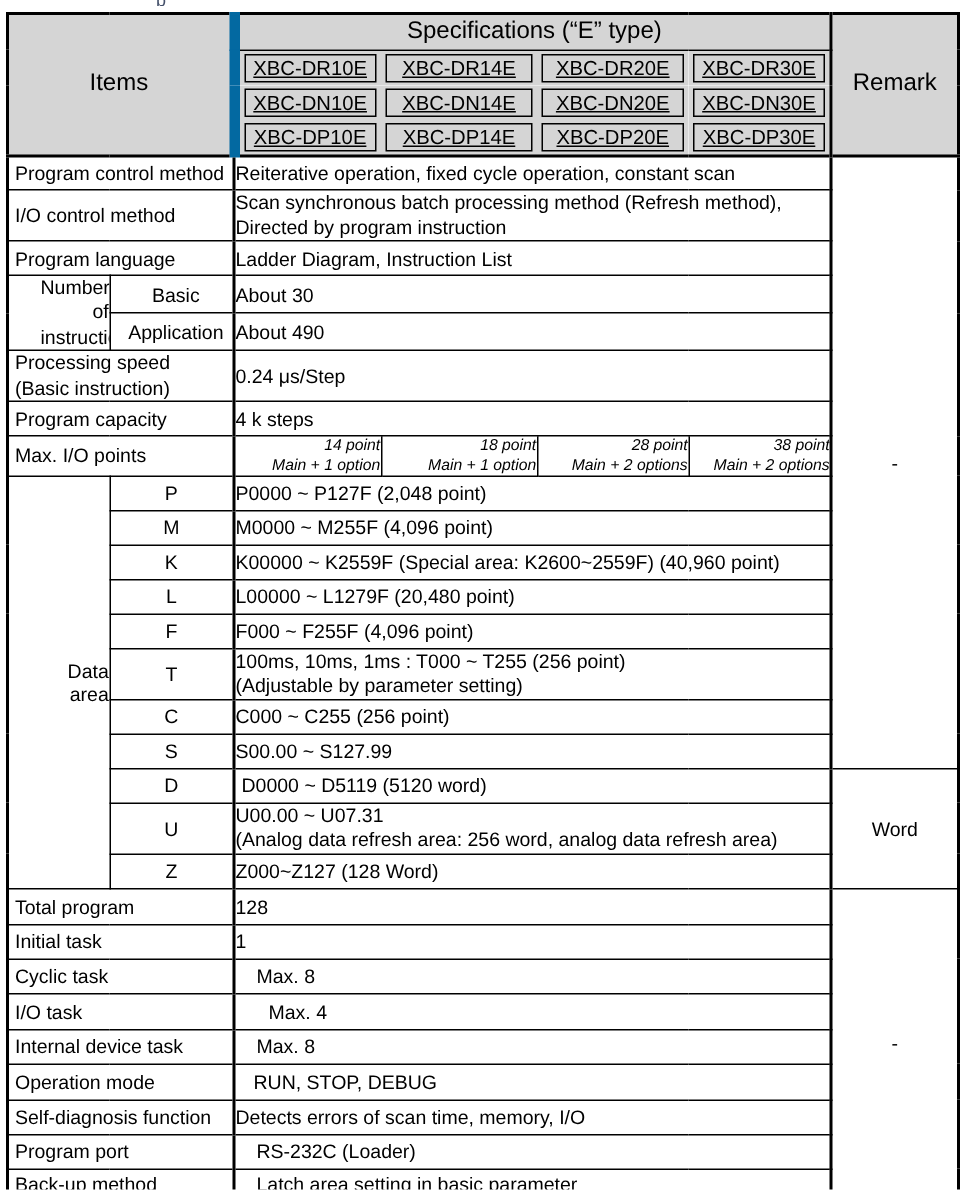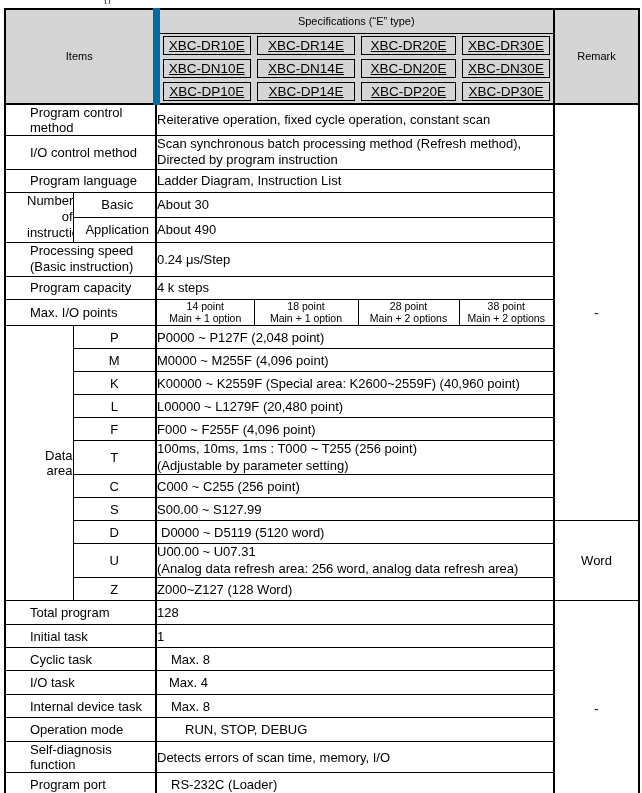--- a/index.html
+++ b/index.html
@@ -13,35 +13,35 @@
     position:absolute;left:4px;top:8px;width:634px;
     border-collapse:collapse;table-layout:fixed;
     border:2px solid #000;
   }
   td{border:1px solid #000;font-size:13px;vertical-align:middle;padding:0;overflow:hidden;}
   tr.h21{height:21px}
   tr.h23{height:23px}
   tr.h24{height:24px}
   tr.h25{height:25px}
   tr.h34{height:34px}
-  .hdr{background:#d5d5d5;text-align:center;font-size:11px;}
+  .hdr{background:#d5d5d5;text-align:center;font-size:16px;}
   .items-hd{border-right:7px solid #0369a1;margin-left:48px;}
   .remark-hd{border-left:2px solid #000;}
   .spec-hd{border-bottom:1px solid #000;}
   .model-td{border:none;padding:2px 3px;background:#d5d5d5;text-decoration:underline;}
   .model-box{border:1px solid #000;height:17px;display:flex;align-items:center;justify-content:center;font-size:13.5px;}
   .bt2{border-top:2px solid #000 !important;}
-  .item{padding-left:24px;text-align:left;}
+  .item{padding-left:4px;text-align:left;}
   .val{text-align:left;border-left:2px solid #000;}
   .sub{padding-left:6px;text-align:center;}
   .group{padding-left:21px;text-align:right;}
   .letter{text-align:center;}
   .remark-cell{text-align:center;border-left:2px solid #000;}
   .pre{white-space:pre-line;line-height:1.26;}
-  .maxio{text-align:center;font-size:10.5px;line-height:1.22;}
+  .maxio{text-align:right;font-size:10.5px;line-height:1.22;font-style:italic;}
   .maxio div{pointer-events:none;}
 </style>
 </head>
 <body>
 
 <div class="frag"><span>p</span></div>
 
 <table class="spec">
   <colgroup>
     <col style="width:68px">
@@ -212,29 +212,29 @@
   <tr class="h23">
     <td class="item" colspan="2">Initial task</td>
     <td class="val" colspan="4">1</td>
   </tr>
   <tr class="h23">
     <td class="item" colspan="2">Cyclic task</td>
     <td class="val" style="padding-left:14px" colspan="4">Max. 8</td>
   </tr>
   <tr class="h24">
     <td class="item" colspan="2">I/O task</td>
-    <td class="val" style="padding-left:12px" colspan="4">Max. 4</td>
+    <td class="val" style="padding-left:22px" colspan="4">Max. 4</td>
   </tr>
   <tr class="h23">
     <td class="item" colspan="2">Internal device task</td>
     <td class="val" style="padding-left:14px" colspan="4">Max. 8</td>
   </tr>
   <tr class="h24">
     <td class="item" colspan="2">Operation mode</td>
-    <td class="val" style="padding-left:28px" colspan="4">RUN, STOP, DEBUG</td>
+    <td class="val" style="padding-left:12px" colspan="4">RUN, STOP, DEBUG</td>
   </tr>
   <tr class="h23">
     <td class="item" colspan="2">Self-diagnosis function</td>
     <td class="val" colspan="4">Detects errors of scan time, memory, I/O</td>
   </tr>
   <tr class="h23">
     <td class="item" colspan="2">Program port</td>
     <td class="val" style="padding-left:14px" colspan="4">RS-232C (Loader)</td>
   </tr>
   <tr class="h21">

